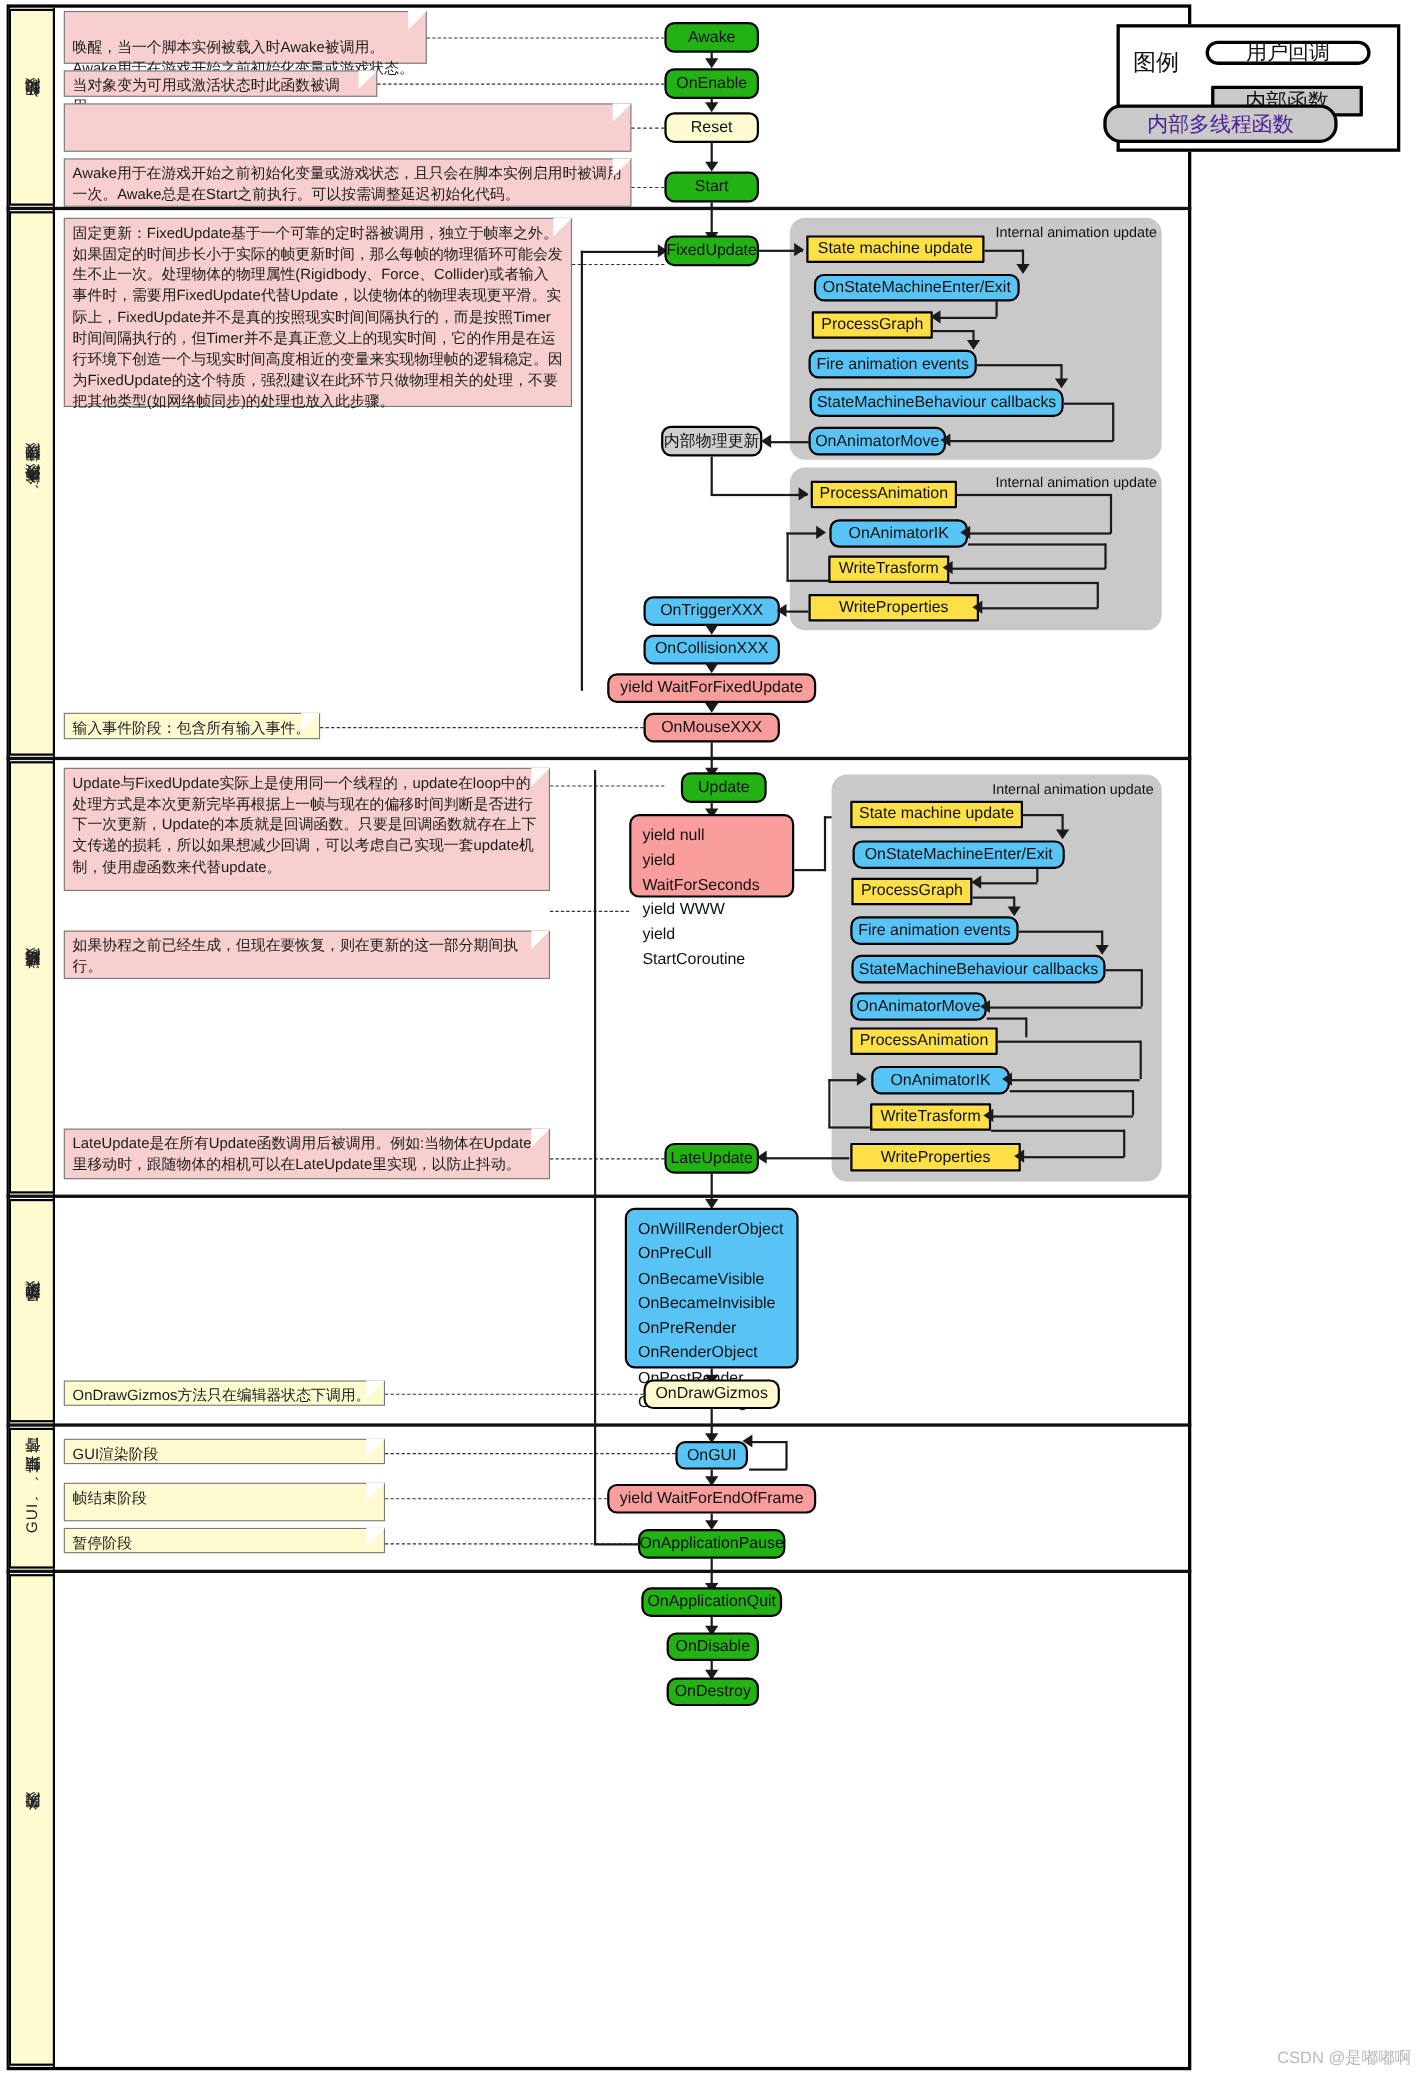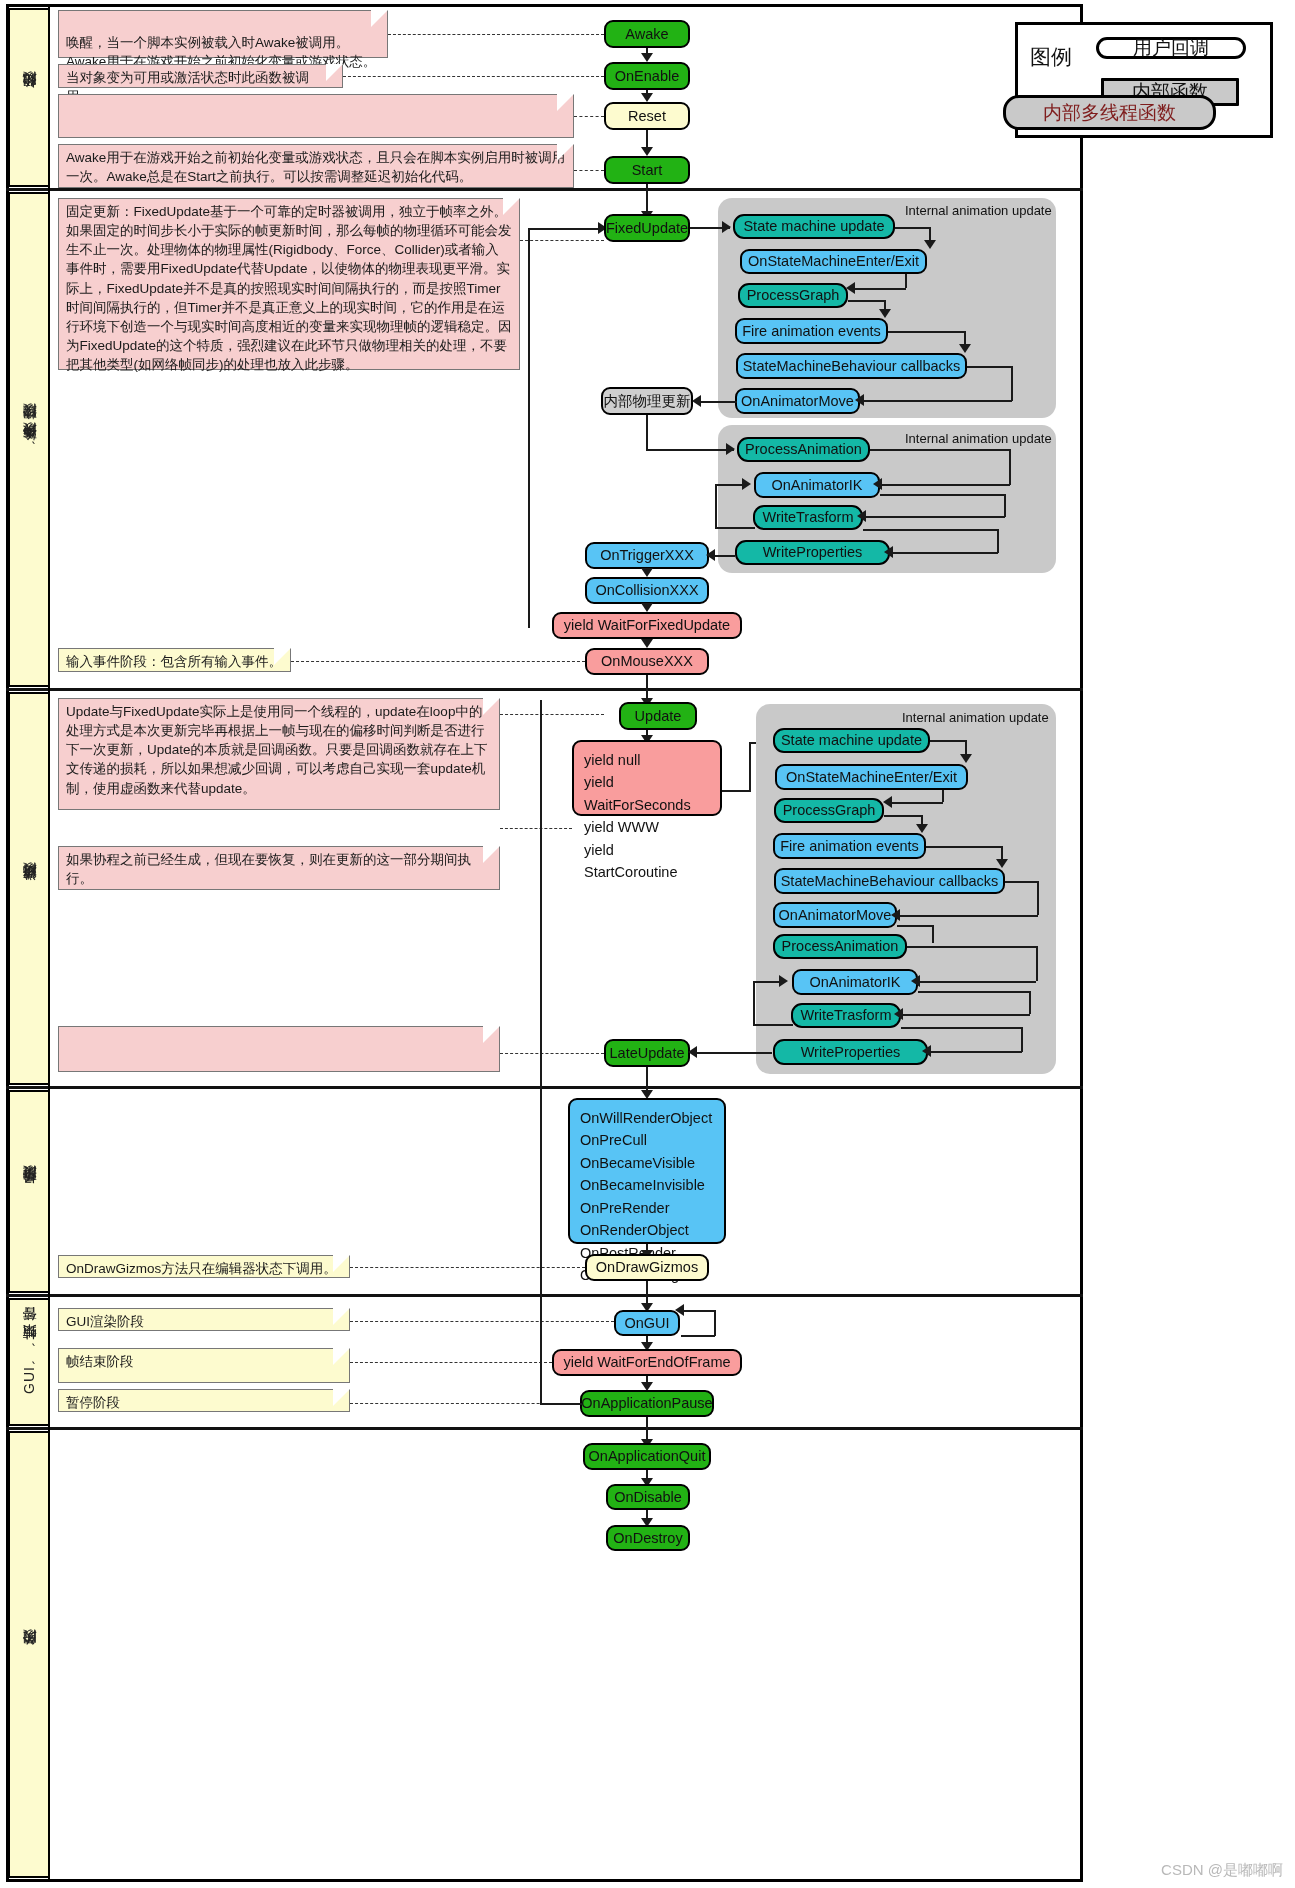--- a/index.html
+++ b/index.html
@@ -13,21 +13,21 @@
   .phase-label span{writing-mode:vertical-rl;transform:rotate(180deg);
       font-size:14px;letter-spacing:1px;color:#222;white-space:nowrap;}
 
   
   .node{position:absolute;box-sizing:border-box;display:flex;align-items:center;justify-content:center;
       text-align:center;font-size:14.5px;color:#111;line-height:1.25;}
   .n-green{background:#22b214;border:2.5px solid #000;border-radius:9px;}
   .n-yellow{background:#fdfbcf;border:2.5px solid #000;border-radius:9px;}
   .n-blue{background:#58c4f5;border:2.5px solid #000;border-radius:9px;}
   .n-pink{background:#f99d9d;border:2.5px solid #000;border-radius:9px;}
-  .n-gray{background:#14b8a6;border:2.5px solid #000;border-radius:11px;}
+  .n-gray{background:#fde047;border:2.5px solid #000;border-radius:1px;}
   .n-graylt{background:#cfcfcf;border:2.5px solid #000;border-radius:9px;}
   .n-list{align-items:flex-start;justify-content:flex-start;text-align:left;padding:7px 10px;}
   .n-list div{line-height:1.55;}
 
   
   .note{position:absolute;box-sizing:border-box;background:#f7cfcf;border:1.5px solid #777;
       font-size:13.5px;color:#1a1a1a;line-height:1.42;padding:3px 7px;}
   .note .fold2{position:absolute;top:-1px;right:-1px;width:0;height:0;
       border-left:17px solid #fff;border-bottom:17px solid transparent;}
   .note-y{background:#fdfbcf;}
@@ -92,21 +92,21 @@
   </div>
   <div class="phase-label" style="top:1431px;height:447px;">
     <span>关闭阶段</span>
   </div>
 
   <div class="legend" style="left:1015px;top:22px;width:258px;height:116px;">
     <div class="lg-title" style="left:12px;top:18px;">图例</div>
     <div class="lg-pill lg-cb" style="left:78px;top:12px;width:150px;height:22px;">用户回调</div>
     <div class="lg-pill lg-int" style="left:83px;top:53px;width:138px;height:28px;">内部函数</div>
   </div>
-  <div class="lg-pill lg-mt" style="position:absolute;left:1003px;top:95px;width:213px;height:35px;display:flex;align-items:center;justify-content:center;font-size:19px;color:#7f1d1d;box-sizing:border-box;">内部多线程函数</div>
+  <div class="lg-pill lg-mt" style="position:absolute;left:1003px;top:95px;width:213px;height:35px;display:flex;align-items:center;justify-content:center;font-size:19px;color:#4c1d95;box-sizing:border-box;">内部多线程函数</div>
 
   <div class="note" style="left:58px;top:10px;width:330px;height:48px;white-space:pre-line;">
     <span>唤醒，当一个脚本实例被载入时Awake被调用。
 Awake用于在游戏开始之前初始化变量或游戏状态。</span><i class="fold2"></i>
   </div>
   <div class="note" style="left:58px;top:64px;width:285px;height:24px;">
     <span>当对象变为可用或激活状态时此函数被调用。</span><i class="fold2"></i>
   </div>
   <div class="note" style="left:58px;top:94px;width:516px;height:44px;">
     <i class="fold2"></i>
@@ -225,21 +225,21 @@
   </div>
   <div class="dash-h" style="left:291px;top:661px;width:294px;"></div>
 
   <div class="note" style="left:58px;top:698px;width:442px;height:112px;">
     <span>Update与FixedUpdate实际上是使用同一个线程的，update在loop中的处理方式是本次更新完毕再根据上一帧与现在的偏移时间判断是否进行下一次更新，Update的本质就是回调函数。只要是回调函数就存在上下文传递的损耗，所以如果想减少回调，可以考虑自己实现一套update机制，使用虚函数来代替update。</span><i class="fold2"></i>
   </div>
   <div class="note" style="left:58px;top:846px;width:442px;height:44px;">
     <span>如果协程之前已经生成，但现在要恢复，则在更新的这一部分期间执行。</span><i class="fold2"></i>
   </div>
   <div class="note" style="left:58px;top:1026px;width:442px;height:46px;">
-    <i class="fold2"></i>
+    <span>LateUpdate是在所有Update函数调用后被调用。例如:当物体在Update里移动时，跟随物体的相机可以在LateUpdate里实现，以防止抖动。</span><i class="fold2"></i>
   </div>
 
   <div class="dash-h" style="left:500px;top:714px;width:104px;"></div>
   <div class="dash-h" style="left:500px;top:828px;width:72px;"></div>
   <div class="dash-h" style="left:500px;top:1053px;width:104px;"></div>
 
   <div class="ln ln-v" style="left:646px;top:675px;height:28px;"></div>
   <div class="arrow-d" style="left:641px;top:698px;"></div>
 
   <div class="node n-green" style="left:619px;top:702px;width:78px;height:28px;">Update</div>

